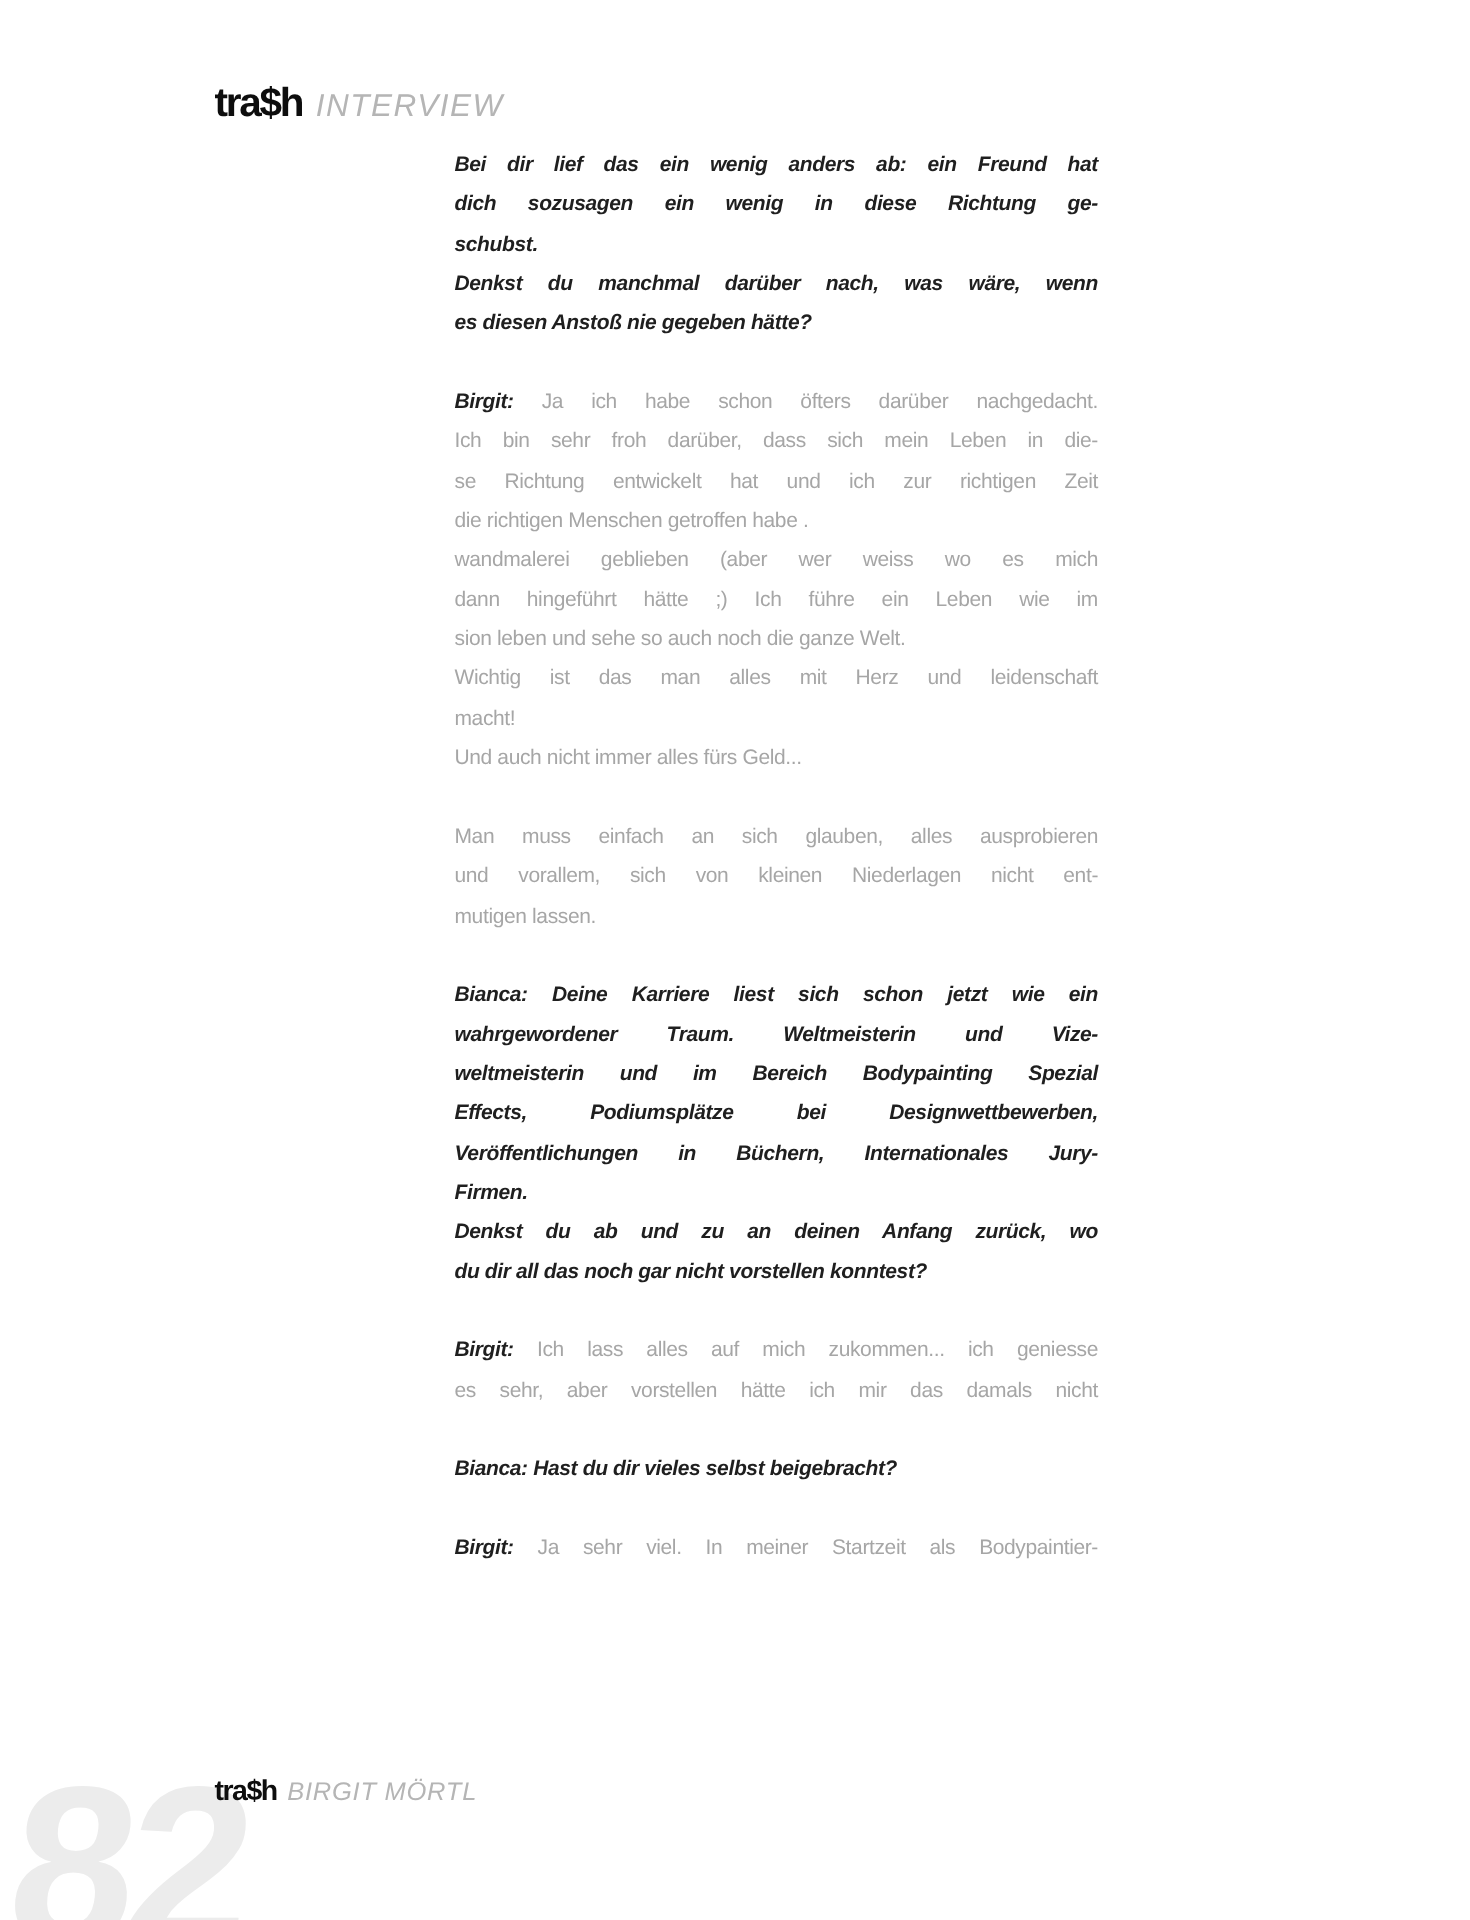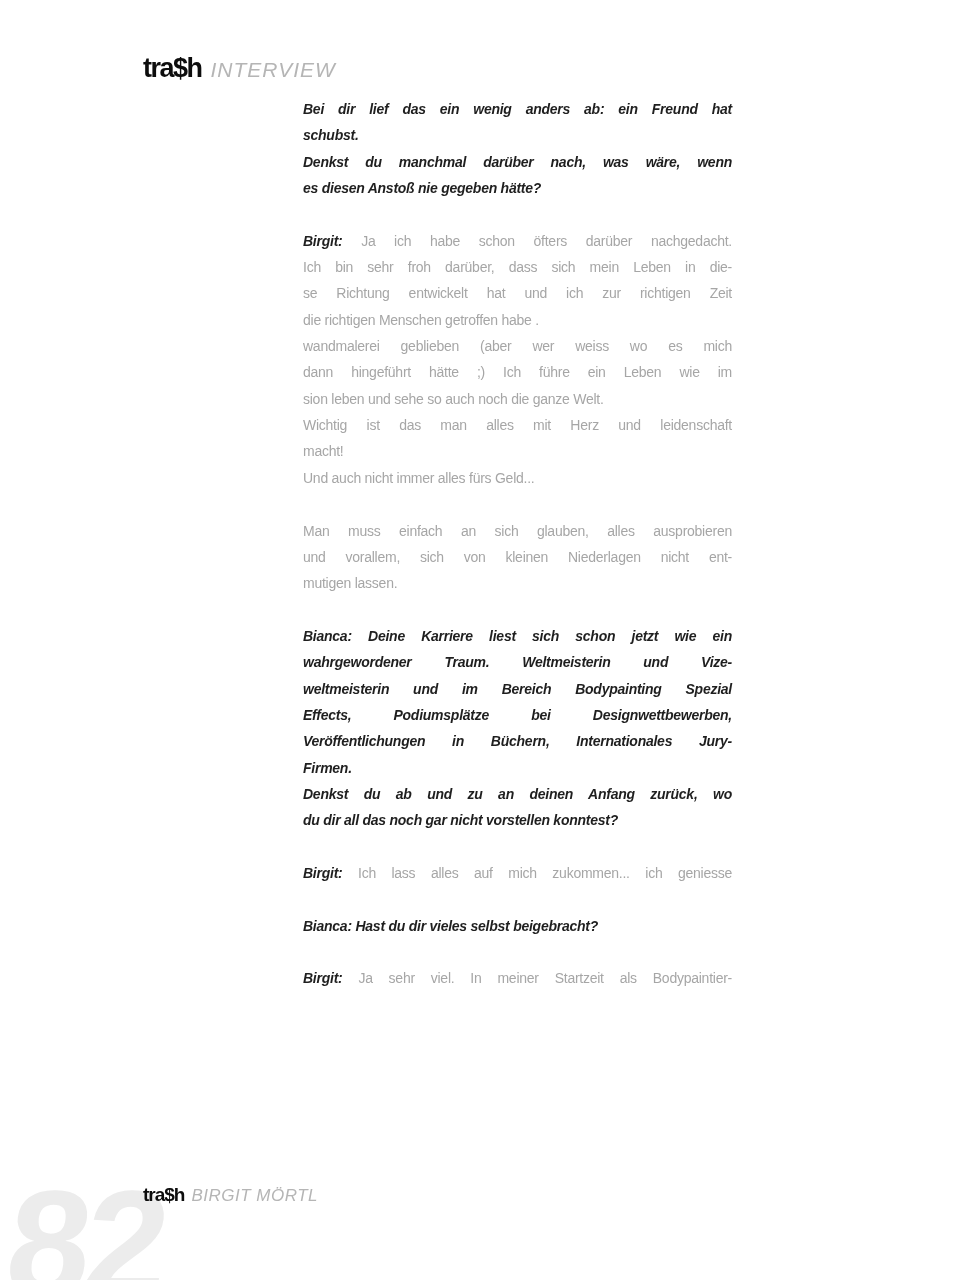--- a/index.html
+++ b/index.html
@@ -109,20 +109,21 @@
 <body>
 
 <div class="masthead">
   <span class="logo">tra$h</span>
   <span class="section-label">INTERVIEW</span>
 </div>
 
 <div class="article">
     <div class="para question">
       <div class="line j">Bei dir lief das ein wenig anders ab: ein Freund hat</div>
+      <div class="line j">dich sozusagen ein wenig in diese Richtung ge-</div>
       <div class="line">schubst.</div>
       <div class="line j">Denkst du manchmal darüber nach, was wäre, wenn</div>
       <div class="line">es diesen Anstoß nie gegeben hätte?</div>
     </div>
     <div class="para answer">
       <div class="line j"><span class="speaker">Birgit:</span> Ja ich habe schon öfters darüber nachgedacht.</div>
       <div class="line j">Ich bin sehr froh darüber, dass sich mein Leben in die-</div>
       <div class="line j">se Richtung entwickelt hat und ich zur richtigen Zeit</div>
       <div class="line">die richtigen Menschen getroffen habe .</div>
       <div class="line j">wandmalerei geblieben (aber wer weiss wo es mich</div>
@@ -142,20 +143,21 @@
       <div class="line j">wahrgewordener Traum. Weltmeisterin und Vize-</div>
       <div class="line j">weltmeisterin und im Bereich Bodypainting Spezial</div>
       <div class="line j">Effects, Podiumsplätze bei Designwettbewerben,</div>
       <div class="line j">Veröffentlichungen in Büchern, Internationales Jury-</div>
       <div class="line">Firmen.</div>
       <div class="line j">Denkst du ab und zu an deinen Anfang zurück, wo</div>
       <div class="line">du dir all das noch gar nicht vorstellen konntest?</div>
     </div>
     <div class="para answer">
       <div class="line j"><span class="speaker">Birgit:</span> Ich lass alles auf mich zukommen... ich geniesse</div>
+      <div class="line j">es sehr,  aber vorstellen hätte ich mir das damals nicht</div>
     </div>
     <div class="para question">
       <div class="line"><span class="speaker">Bianca:</span> Hast du dir vieles selbst beigebracht?</div>
     </div>
     <div class="para answer">
       <div class="line j"><span class="speaker">Birgit:</span> Ja sehr viel. In meiner Startzeit als Bodypaintier-</div>
     </div>
   </div>
 
 <div class="page-number">82</div>

